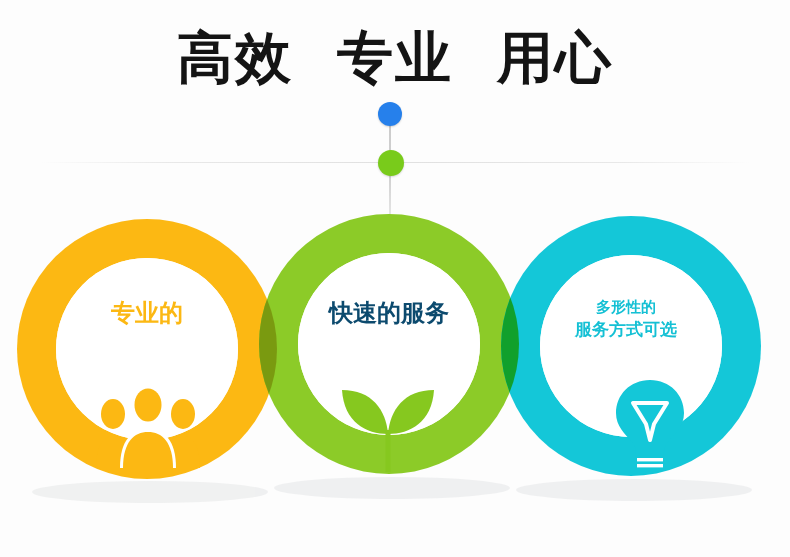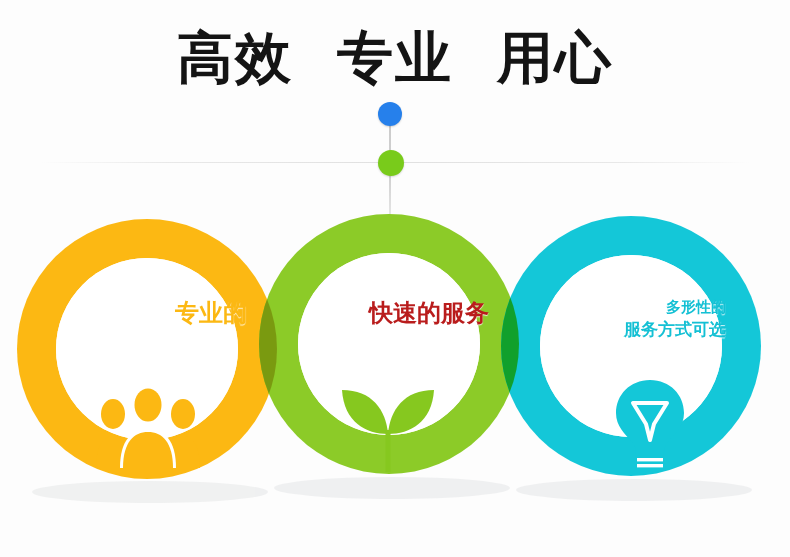--- a/index.html
+++ b/index.html
@@ -100,37 +100,37 @@
     left: 0;
     top: 0;
     width: 790px;
     height: 557px;
   }
 
   
   .circle-content {
     position: absolute;
     width: 200px;
-    text-align: right;
+    text-align: center;
     pointer-events: none;
   }
   .circle-content .label {
     font-family: "DejaVu Sans", "Liberation Sans", sans-serif;
     font-weight: 700;
     line-height: 1.32;
     white-space: nowrap;
     text-shadow: 0 1px 1px rgba(255,255,255,0.85);
   }
 
   #c1-content { left: 47px; top: 298px; }
   #c2-content { left: 289px; top: 298px; }
   #c3-content { left: 526px; top: 298px; }
 
   #c1-content .label { font-size: 24px; color: #fcb813; }
-  #c2-content .label { font-size: 24px; color: #b91c1c; }
+  #c2-content .label { font-size: 24px; color: #0c4a6e; }
   #c3-content .label { font-size: 15px; color: #14c0d4; }
   #c3-content .label.wide { font-size: 17px; }
 
   .icon-holder {
     position: absolute;
     pointer-events: none;
   }
   #icon-people { left: 92px; top: 388px; width: 112px; height: 80px; }
   #icon-sprout { left: 332px; top: 382px; width: 112px; height: 90px; }
   #icon-bulb   { left: 604px; top: 378px; width: 92px;  height: 92px; }

